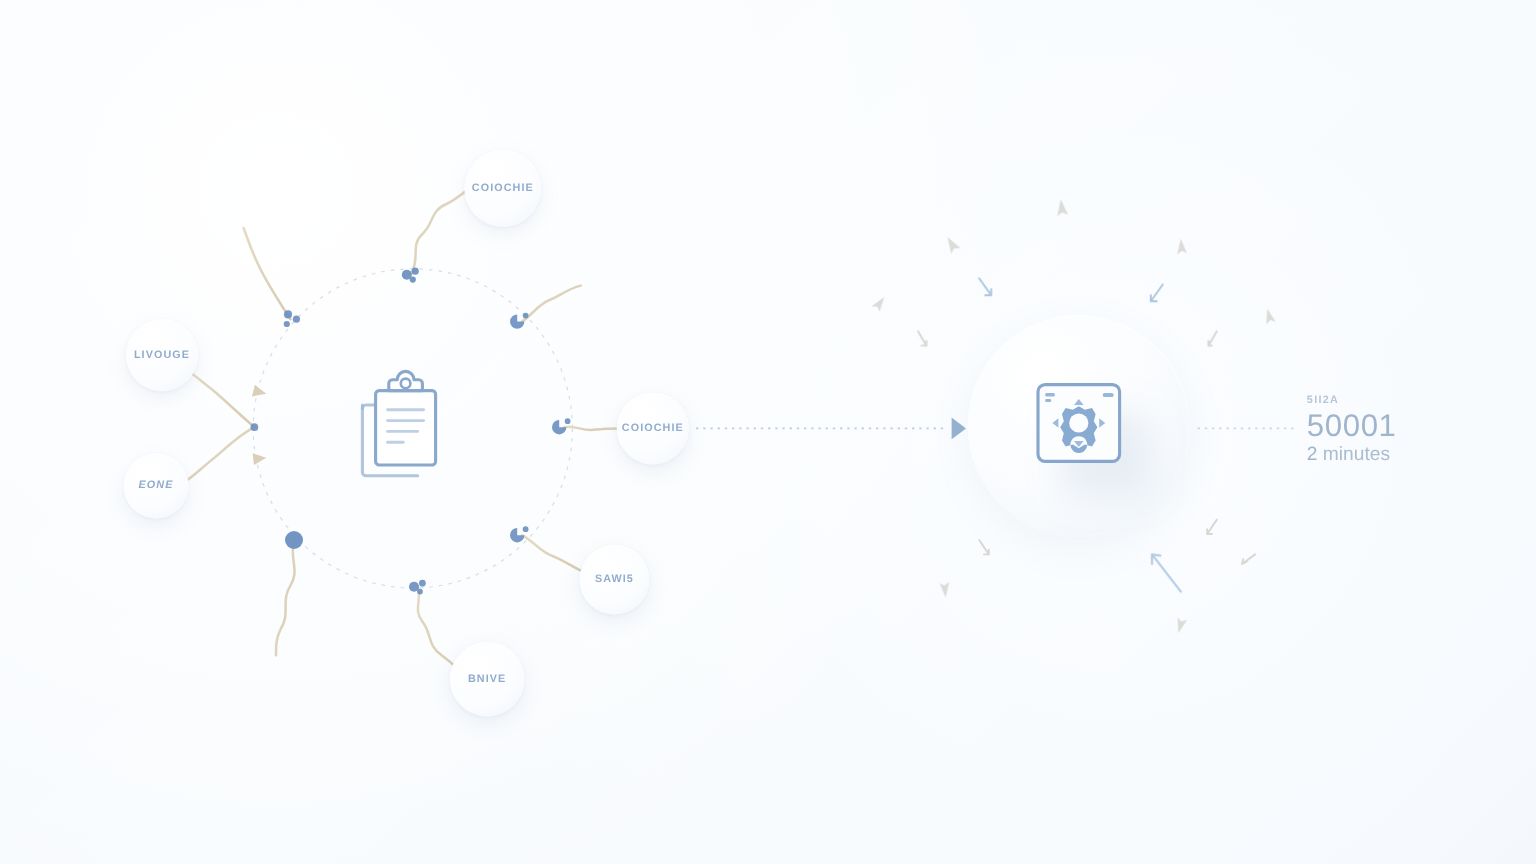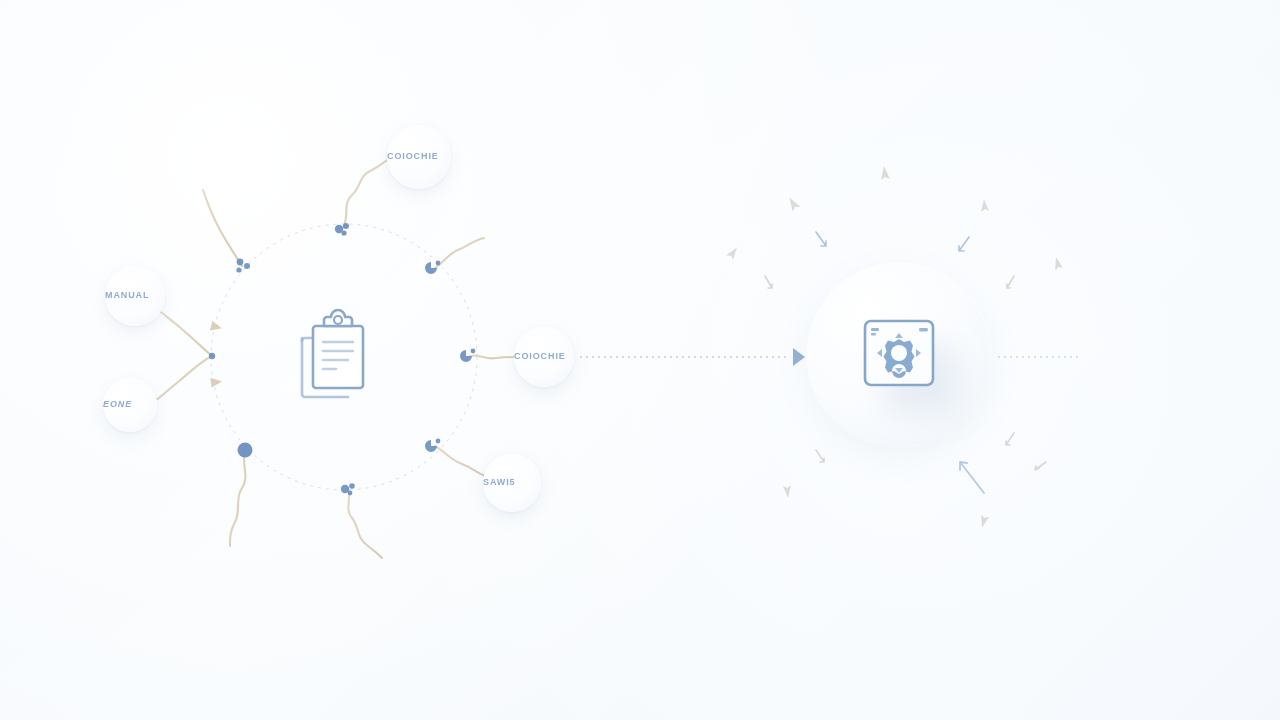--- a/index.html
+++ b/index.html
@@ -14,21 +14,21 @@
       radial-gradient(circle at 18% 22%, #ffffff 0%, rgba(255,255,255,0) 55%),
       radial-gradient(circle at 72% 50%, #fbfdff 0%, rgba(251,253,255,0) 60%),
       linear-gradient(135deg,#f5f9fd 0%,#f8fbfe 45%,#f3f7fc 100%);
   }
   .layer{position:absolute;inset:0;}
   svg.layer{overflow:visible;}
 
   
   .bubble{
     position:absolute;border-radius:50%;
-    display:flex;align-items:center;justify-content:flex-start;
+    display:flex;align-items:center;justify-content:center;
     background:radial-gradient(circle at 35% 30%,#ffffff 0%,#fcfdff 55%,#f1f6fb 100%);
     box-shadow:0 6px 16px rgba(140,165,195,.13),
                0 1px 3px rgba(140,165,195,.10),
                inset 0 1px 2px rgba(255,255,255,.9);
     transform:translate(-50%,-50%);
   }
   .bubble span{
     font-size:9px;letter-spacing:.9px;font-weight:600;
     color:#7f9dc4;opacity:.85;
     text-align:center;line-height:1.1;
@@ -146,25 +146,28 @@
   <div class="layer">
     <div class="bubble" style="left:419px;top:157px;width:64px;height:64px;">
       <span>COIOCHIE</span>
     </div>
     <div class="bubble" style="left:544px;top:357px;width:60px;height:60px;">
       <span>COIOCHIE</span>
     </div>
     <div class="bubble" style="left:512px;top:483px;width:58px;height:58px;">
       <span>SAWI5</span>
     </div>
+    <div class="bubble" style="left:406px;top:566px;width:62px;height:62px;">
+      <span>BNIVE</span>
+    </div>
     <div class="bubble" style="left:130px;top:405px;width:54px;height:54px;font-style:italic;">
       <span>EONE</span>
     </div>
     <div class="bubble" style="left:135px;top:296px;width:60px;height:60px;">
-      <span>MANUAL</span>
+      <span>LIVOUGE</span>
     </div>
   </div>
 
   <div class="clipboard">
     <svg width="80" height="96" viewBox="0 0 80 96">
       <path d="M6,30 L6,86 a3,3 0 0 0 3,3 L52,89" fill="none" stroke="#9db7d4" stroke-width="2.6" stroke-linecap="round" stroke-linejoin="round" opacity=".8"></path>
       <path d="M6,33 a3,3 0 0 1 3,-3 L16,30" fill="none" stroke="#9db7d4" stroke-width="2.6" stroke-linecap="round" opacity=".8"></path>
       <rect x="17" y="18" width="50" height="62" rx="3" fill="#ffffff" stroke="#89a8cb" stroke-width="2.6"></rect>
       <path d="M28,18 L28,12 a3,3 0 0 1 3,-3 L35,9 a7,7 0 0 1 14,0 L53,9 a3,3 0 0 1 3,3 L56,18 z" fill="#ffffff" stroke="#89a8cb" stroke-width="2.6" stroke-linejoin="round"></path>
       <circle cx="42" cy="12" r="4" fill="#ffffff" stroke="#89a8cb" stroke-width="2.2"></circle>
@@ -216,14 +219,22 @@
       <path d="M969,237 L959,251 M964,251 L959,251 L959,246" stroke="#9dbbd9" opacity=".85"></path>
       <path d="M765,276 L772,288 M768,288 L772,288 L772,284" stroke="#cfcdc6" opacity=".8"></path>
       <path d="M1014,276 L1007,288 M1010,288 L1007,288 L1007,284" stroke="#cfcdc6" opacity=".8"></path>
       <path d="M816,450 L824,462 M820,462 L824,462 L824,458" stroke="#cfcdc6" opacity=".8"></path>
       <path d="M1014,433 L1006,445 M1010,445 L1006,445 L1006,441" stroke="#cfcdc6" opacity=".8"></path>
       <path d="M1046,462 L1035,470 M1039,468 L1035,470 L1036,466" stroke="#cfcdc6" opacity=".8"></path>
       <path d="M984,493 L960,462 M960,470 L960,462 L967,463" stroke="#9dbbd9" opacity=".75" stroke-width="1.8"></path>
     </g>
   </svg>
 
+  <div class="stats">
+    <div class="kicker">5II2A</div>
+    <div class="big">50001</div>
+    <div class="sub">
+      <b>2</b>
+      <span>minutes</span>
+    </div>
+  </div>
 
 </div>
 
 </body></html>

